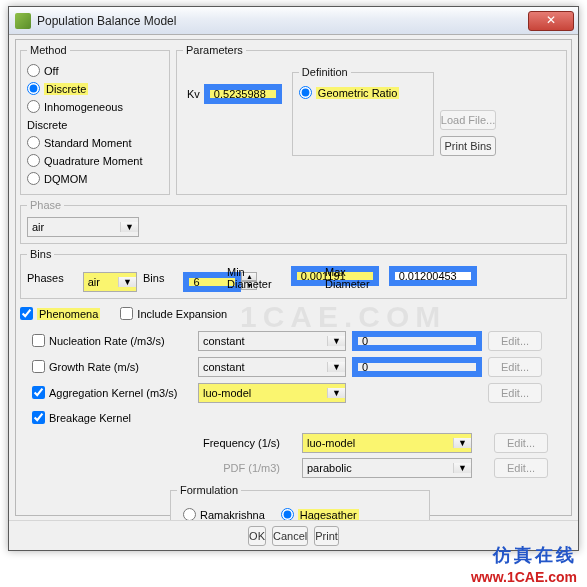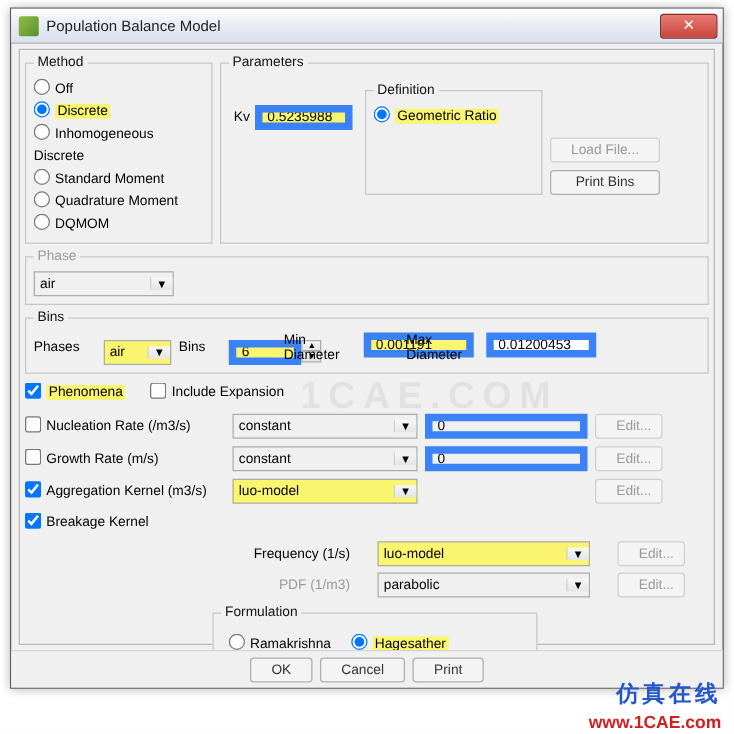--- a/index.html
+++ b/index.html
@@ -16,38 +16,38 @@
 .method{width:150px}
 .params{flex:1}
 .radio-col label,.chk-label{display:block;line-height:18px}
 .radio-col input,.chk-label input{vertical-align:-2px;margin:0 4px 0 0}
 .hl{background:#faf56f;padding:0 2px}
 .params-inner{display:flex;gap:10px;align-items:flex-start;padding:4px}
 .kv{display:flex;align-items:center;gap:4px;margin-top:18px}
 .kv input{width:78px}
 .defn{width:142px}
 .btncol{display:flex;flex-direction:column;gap:6px;margin-top:44px}
-button,.btn{background:#f4f4f4;border:1px solid #adadad;border-radius:3px;padding:3px 16px;font-size:11px;color:#333;cursor:pointer}
+button,.btn{background:#f4f4f4;border:1px solid #adadad;border-radius:3px;padding:3px 0;font-size:11px;color:#333;cursor:pointer}
 button:disabled,.btn.dis{color:#9a9a9a;border-color:#cfcfcf}
 .phase-fs{margin-top:4px}
 .phase-fs legend{color:#9a9a9a}
 .combo{display:inline-flex;align-items:center;border:1px solid #acacac;background:#fff;height:20px;width:112px}
 .combo.dis{background:#f0f0f0;color:#9a9a9a}
 .combo .txt{flex:1;padding:0 4px;overflow:hidden;white-space:nowrap}
 .combo .arrow{width:18px;text-align:center;border-left:1px solid #d0d0d0;background:linear-gradient(#f7f7f7,#e4e4e4);font-size:9px}
 .bins-grid{display:flex;gap:6px;align-items:flex-end}
 .col{display:flex;gap:19px}
 .col .lbl{margin-bottom:2px}
 input.text{height:20px;border:6px solid #3b82f6;background:#fff;padding:0 4px}
 input.hlv{background:#faf56f}
 .spin{display:flex;flex-direction:column}
 .spin span{width:16px;height:9px;border:1px solid #acacac;background:linear-gradient(#f7f7f7,#e4e4e4);font-size:7px;line-height:7px;text-align:center}
 .sec2{margin-top:6px;display:flex;gap:20px;align-items:center}
 .phen-rows{margin-top:8px}
-.prow{display:flex;align-items:center;gap:6px;margin:6px 0}
+.prow{display:flex;align-items:center;gap:6px;margin:6px 12px}
 .prow .lblcol{width:160px}
 .prow .combo{width:148px}
 .prow input.text{width:130px}
 .edit-btn{width:54px}
 .freq-block{margin-left:150px;margin-top:4px}
 .freq-row{display:flex;align-items:center;gap:22px;margin:5px 0}
 .freq-row .flbl{width:110px;text-align:right}
 .freq-row .combo{width:170px}
 .freq-row .flbl.dis{color:#9a9a9a}
 .form-fs{margin-top:6px}

